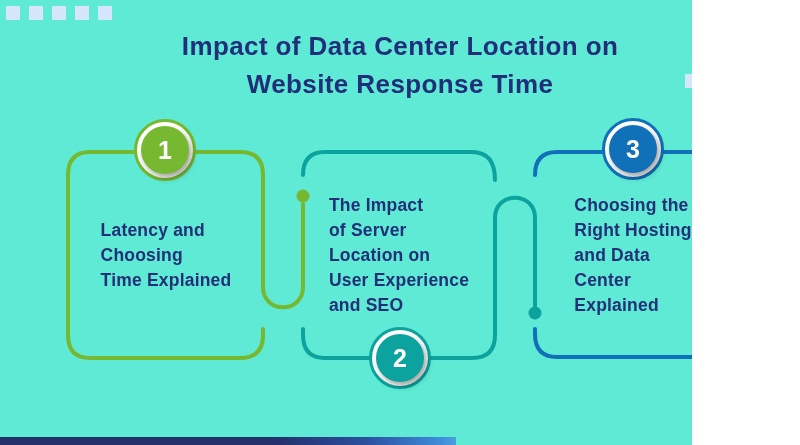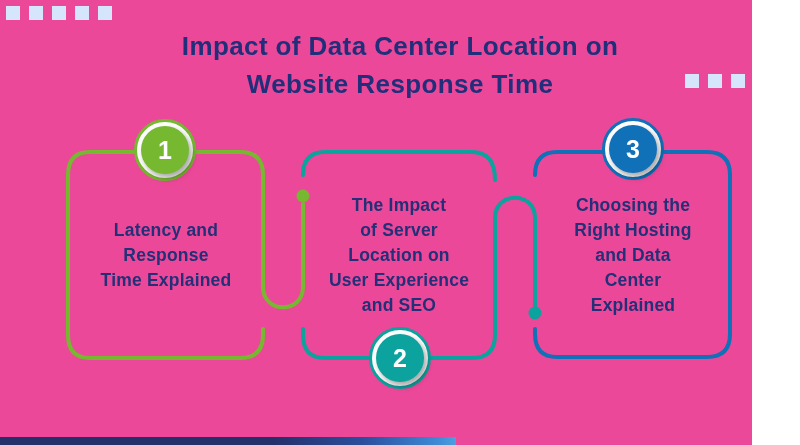--- a/index.html
+++ b/index.html
@@ -1,21 +1,21 @@
 <!DOCTYPE html>
 <html><head>
 <meta charset="utf-8">
 <style>
   * { margin: 0; padding: 0; box-sizing: border-box; }
   html, body { background: #ffffff; }
   .canvas {
     position: relative;
-    width: 752px;
+    width: 692px;
     height: 445px;
-    background: #ec4899;
+    background: #5eead4;
     overflow: hidden;
     font-family: "Liberation Sans", sans-serif;
   }
   
   .squares { position: absolute; display: flex; gap: 9px; }
   .squares.tl { left: 6px; top: 6px; }
   .squares.tr { left: 685px; top: 74px; }
   .squares span { width: 14px; height: 14px; background: #d4e5fc; display: block; }
   
   .title {
@@ -33,21 +33,20 @@
   svg.lines { position: absolute; left: 0; top: 0; }
   svg.lines path { fill: none; stroke-width: 4; stroke-linecap: round; }
   
   .card-label {
     position: absolute;
     top: 152px;
     height: 206px;
     display: flex;
     align-items: center;
     justify-content: center;
-    text-align: center;
     font-size: 17.5px;
     line-height: 25px;
     font-weight: 700;
     letter-spacing: 0.2px;
     color: #232f77;
     white-space: pre-line;
   }
   .card-label.c1 { left: 68px;  width: 196px; }
   .card-label.c2 { left: 302px; width: 194px; }
   .card-label.c3 { left: 535px; width: 196px; }
@@ -119,21 +118,21 @@
 
     <path d="M303,175 Q303,152 325,152 H472 Q495,152 495,180" stroke="#0ca29d"></path>
     <path d="M303,329 V335 Q303,358 325,358 H472 Q495,358 495,335 V218 C495,191 535,191 535,218 V306" stroke="#0ca29d"></path>
     <circle cx="535" cy="313" r="6.5" stroke="none" fill="#0ca29d"></circle>
 
     <path d="M633,152 H557 Q535,152 535,175" stroke="#1070b8"></path>
     <path d="M633,152 H707 Q730,152 730,175 V334 Q730,357 707,357 H557 Q535,357 535,334 V329" stroke="#1070b8"></path>
   </svg>
 
   <div class="card-label c1">Latency and
-Response
+Choosing
 Time Explained</div>
   <div class="card-label c2">The Impact
 of Server
 Location on
 User Experience
 and SEO</div>
   <div class="card-label c3">Choosing the
 Right Hosting
 and Data
 Center

